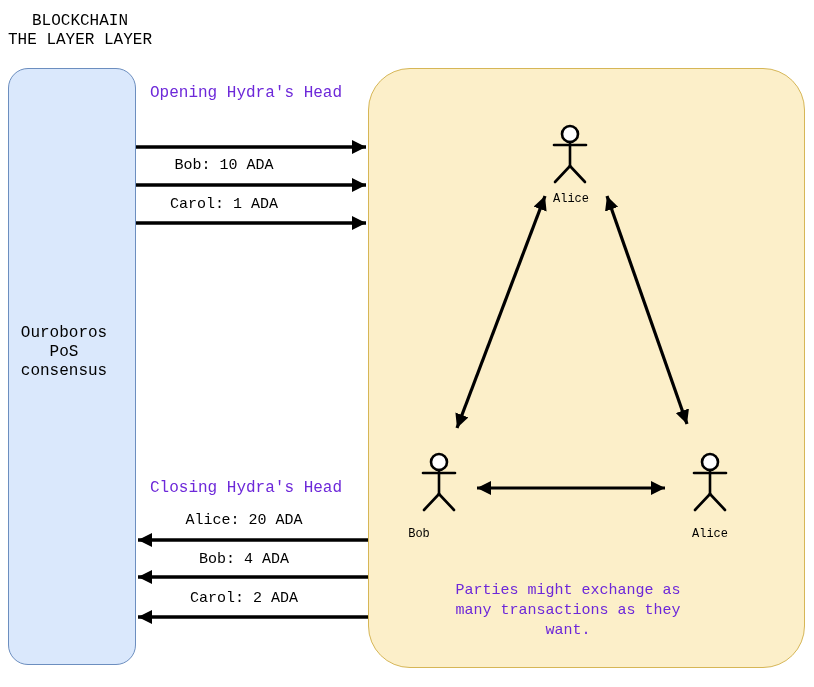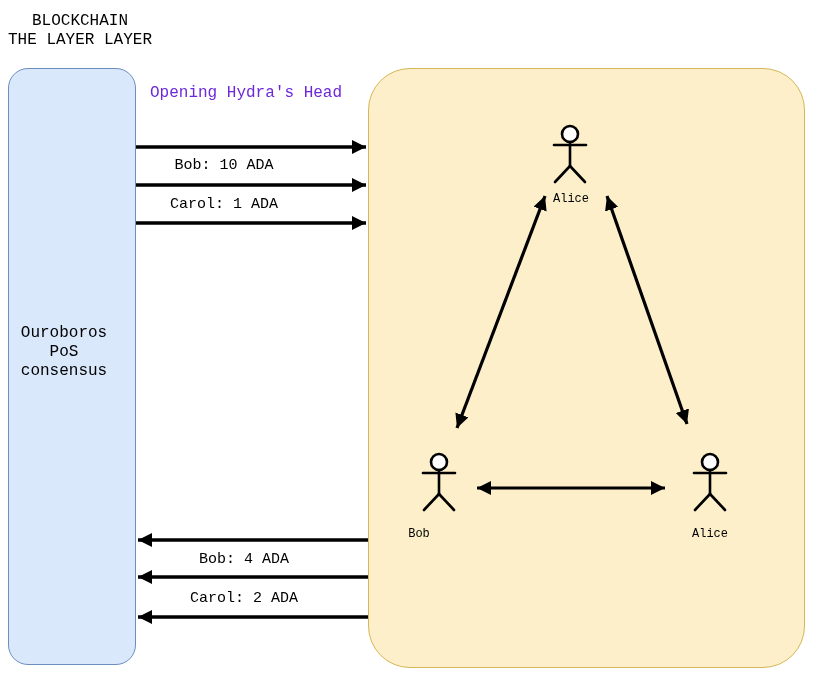--- a/index.html
+++ b/index.html
@@ -36,27 +36,30 @@
 
   <div class="box layer1-box" style="left:8px; top:68px; width:128px; height:597px;"></div>
   <div class="abs box-label" style="left:8px; top:324px; width:112px;">Ouroboros PoS consensus</div>
 
   <div class="box hydra-box" style="left:368px; top:68px; width:437px; height:600px;"></div>
 
   <div class="abs flow-title blue-text" style="left:150px; top:84px; width:190px;">Opening Hydra's Head</div>
   <div class="abs flow-label" style="left:139px; top:157px; width:170px;">Bob: 10 ADA</div>
   <div class="abs flow-label" style="left:139px; top:196px; width:170px;">Carol: 1 ADA</div>
 
+  <div class="abs flow-title blue-text" style="left:150px; top:479px; width:190px;">Closing Hydra's Head</div>
+  <div class="abs flow-label" style="left:159px; top:512px; width:170px;">Alice: 20 ADA</div>
   <div class="abs flow-label" style="left:159px; top:551px; width:170px;">Bob: 4 ADA</div>
   <div class="abs flow-label" style="left:159px; top:590px; width:170px;">Carol: 2 ADA</div>
 
   <div class="abs actor-label" style="left:541px; top:192px; width:60px;">Alice</div>
   <div class="abs actor-label" style="left:389px; top:527px; width:60px;">Bob</div>
   <div class="abs actor-label" style="left:680px; top:527px; width:60px;">Alice</div>
 
+  <div class="abs note blue-text" style="left:438px; top:581px; width:260px;">Parties might exchange as many transactions as they want.</div>
 
   <svg class="overlay" width="814" height="687" viewBox="0 0 814 687">
     <defs>
       <marker id="mEnd" markerWidth="15" markerHeight="14" refX="14" refY="7" markerUnits="userSpaceOnUse" orient="auto">
         <path d="M0,0 L14,7 L0,14 Z" fill="#000"></path>
       </marker>
       <marker id="mStart" markerWidth="15" markerHeight="14" refX="14" refY="7" markerUnits="userSpaceOnUse" orient="auto-start-reverse">
         <path d="M0,0 L14,7 L0,14 Z" fill="#000"></path>
       </marker>
       <g id="actor" stroke="#000" stroke-width="2.6" fill="none" stroke-linecap="round">

